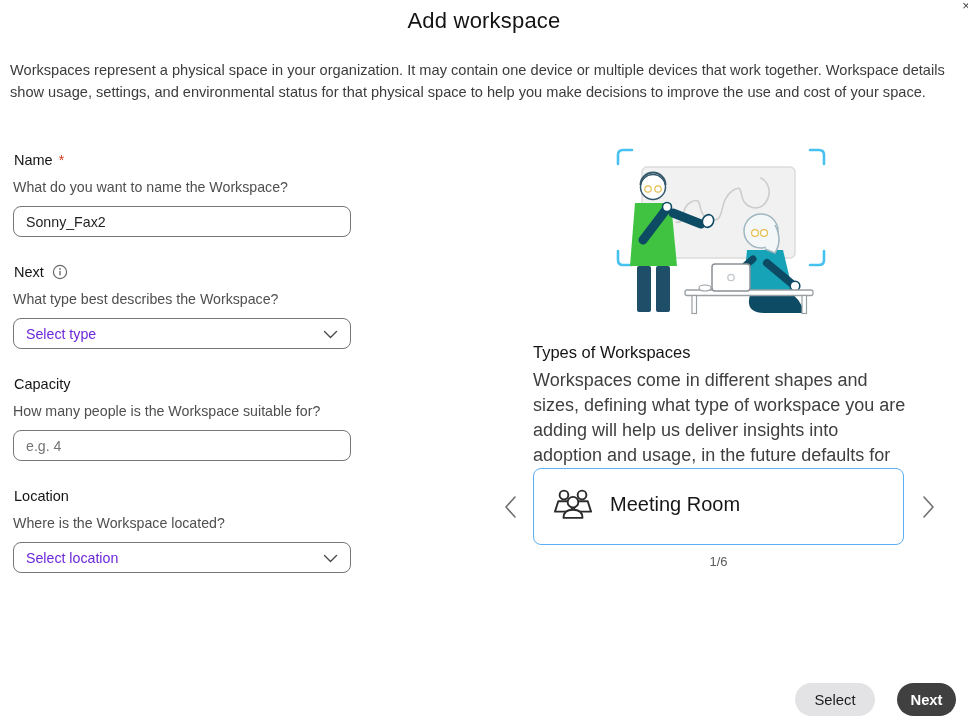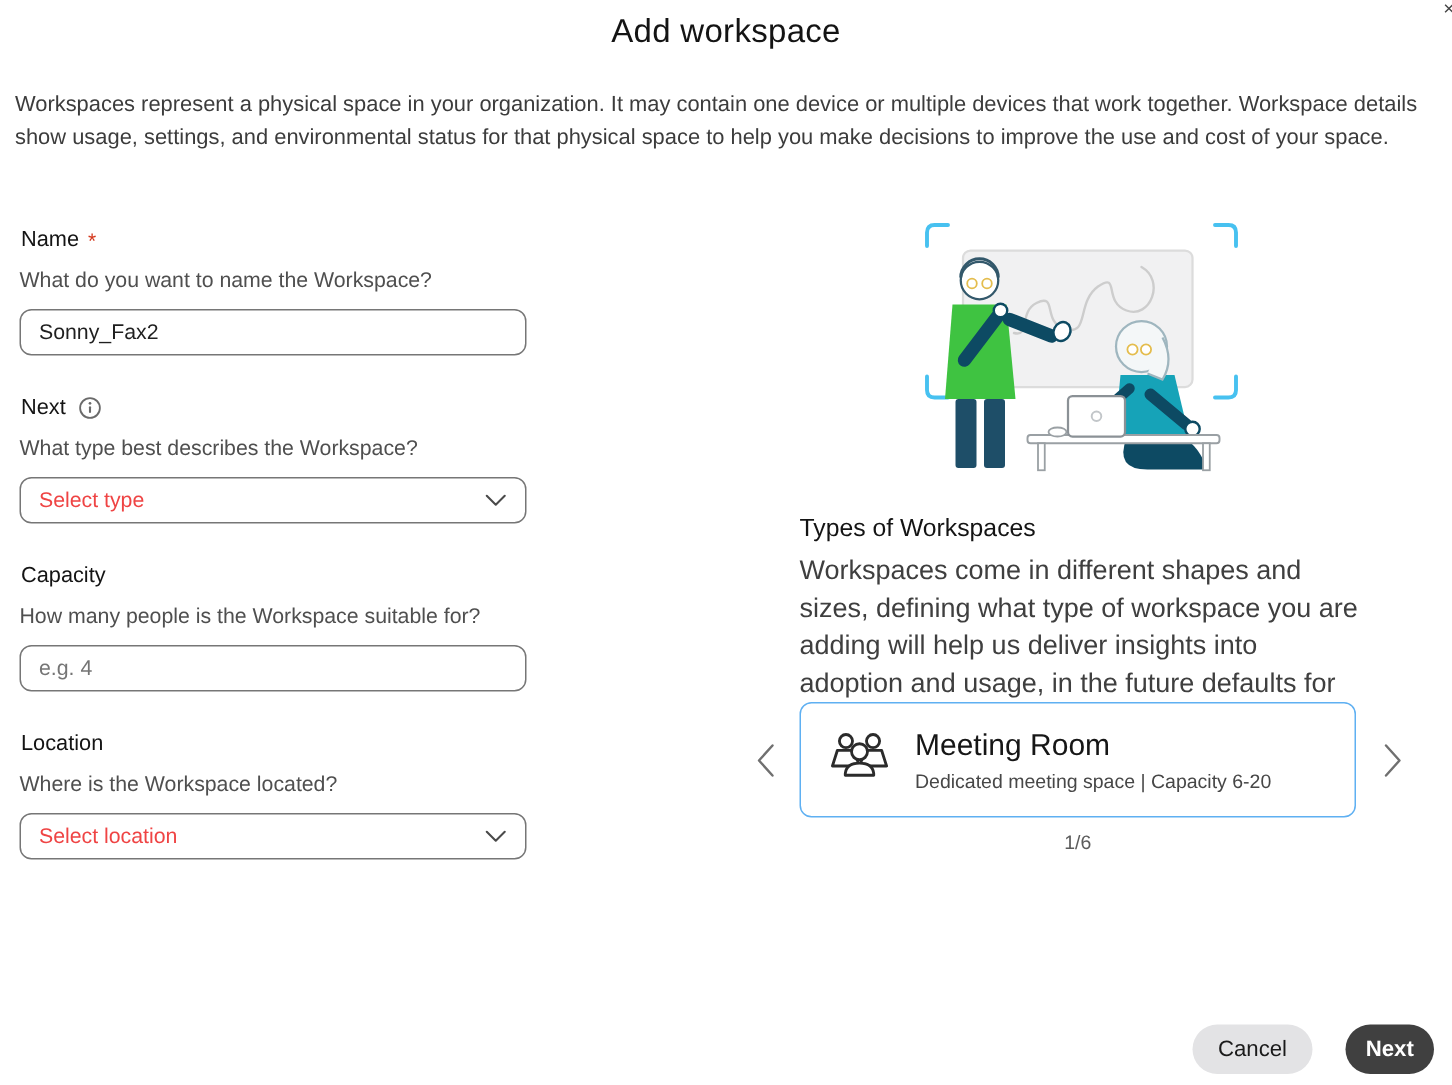--- a/index.html
+++ b/index.html
@@ -46,21 +46,21 @@
     font-family: "Liberation Sans", sans-serif;
     font-size: 14.2px; color: #1f1f1f;
     padding: 0 12px;
     outline: none;
   }
   .text-input::placeholder { color: #757575; opacity: 1; }
   .select {
     display: flex; align-items: center; justify-content: space-between;
     cursor: pointer;
   }
-  .select .sel-text { color: #ef4444; text-align: center; }
+  .select .sel-text { color: #6d28d9; text-align: center; }
   .info-icon { display: inline-flex; margin-left: 2px; }
 
   
   .illustration { position: absolute; left: 615px; top: 145px; }
   .types-heading {
     position: absolute; left: 533px; top: 343px;
     font-size: 16.5px; font-weight: 400; color: #141414;
   }
   .types-desc {
     position: absolute; left: 533px; top: 368px; width: 378px;
@@ -224,28 +224,27 @@
         <circle cx="12.5" cy="9.5" r="4.6" fill="#ffffff"></circle>
         <circle cx="31.5" cy="9.5" r="4.6" fill="#ffffff"></circle>
         <path d="M3,27 L6.5,16 H19 L21.5,27 Z" fill="#ffffff"></path>
         <path d="M22.5,27 L25,16 H37.5 L41,27 Z" fill="#ffffff"></path>
         <circle cx="22" cy="17" r="5.6" fill="#ffffff"></circle>
         <path d="M12,33.5 Q12,25 22,25 Q32,25 32,33.5 Z" fill="#ffffff"></path>
       </svg>
     </span>
     <span>
       <div class="card-title">Meeting Room</div>
-      <div class="card-subtitle">Dedicated meeting space | Capacity 6-20</div>
     </span>
   </div>
 
   <div class="carousel-nav nav-next">
     <svg width="13" height="24" viewBox="0 0 13 24">
         <polyline points="2,2 11,12 2,22" fill="none" stroke="#707070" stroke-width="1.6" stroke-linecap="round" stroke-linejoin="round"></polyline>
       </svg>
   </div>
 
   <div class="pagination">1/6</div>
 
-  <button class="btn btn-cancel">Cancel</button>
+  <button class="btn btn-cancel">Select</button>
   <button class="btn btn-next">Next</button>
 
 </div>
 
 </body></html>

